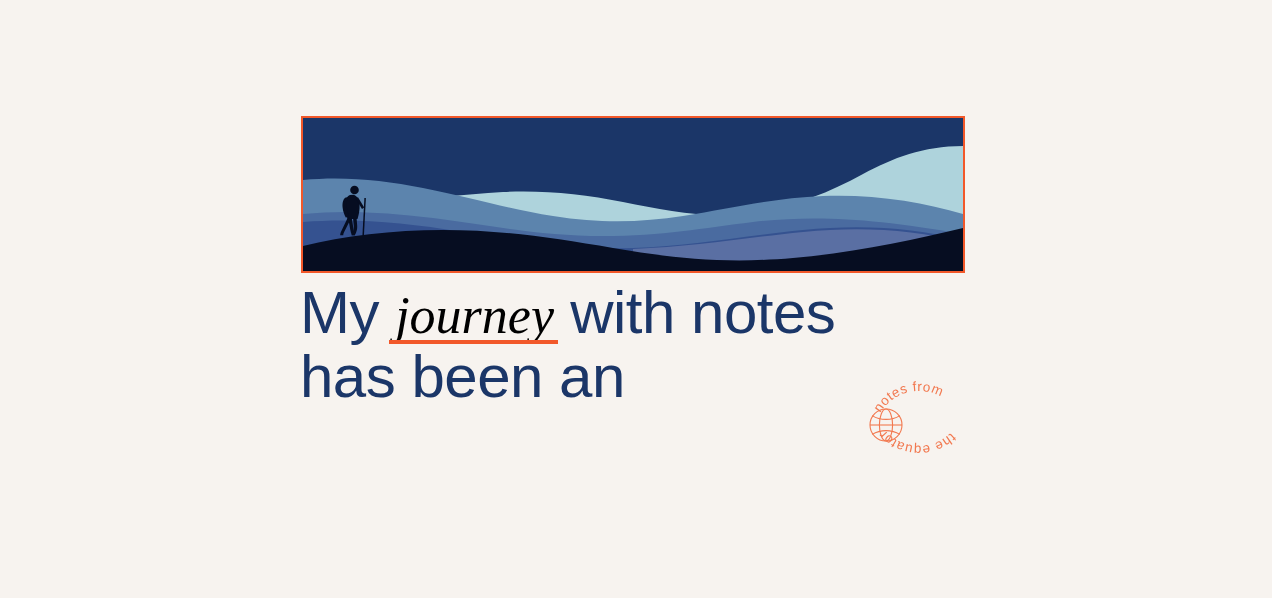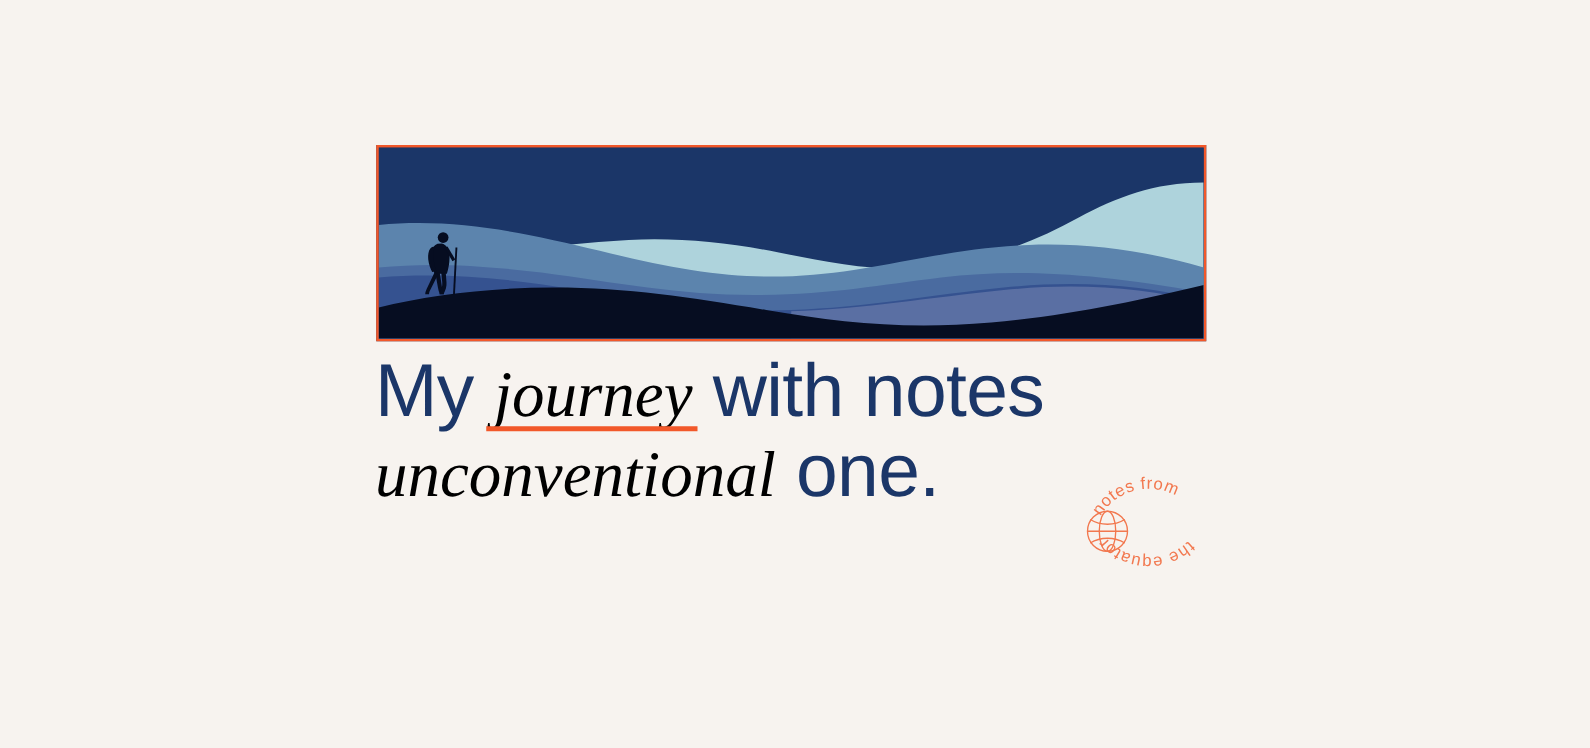--- a/index.html
+++ b/index.html
@@ -127,24 +127,24 @@
     </g>
   </svg>
 </div>
 
 <div id="headline">
 
   <div class="headline-line">
     <span class="sans-word">My </span><span class="serif-word underlined">journey</span><span class="sans-word"> with notes</span>
   </div>
 
+  <div class="headline-line">
+    <span class="sans-word">has been an</span>
+  </div>
 
-  <div class="headline-line">
-    <span class="serif-word">unconventional</span><span class="sans-word"> one.</span>
-  </div>
 
 </div>
 
 <div id="brand-badge">
   <svg viewBox="0 0 122 122">
     <defs>
       <path id="arcTop" d="M 16,74 A 45,45 0 0 1 106,74" fill="none"></path>
       <path id="arcBottom" d="M 104,52 A 45,45 0 0 1 18,52" fill="none"></path>
     </defs>
 

